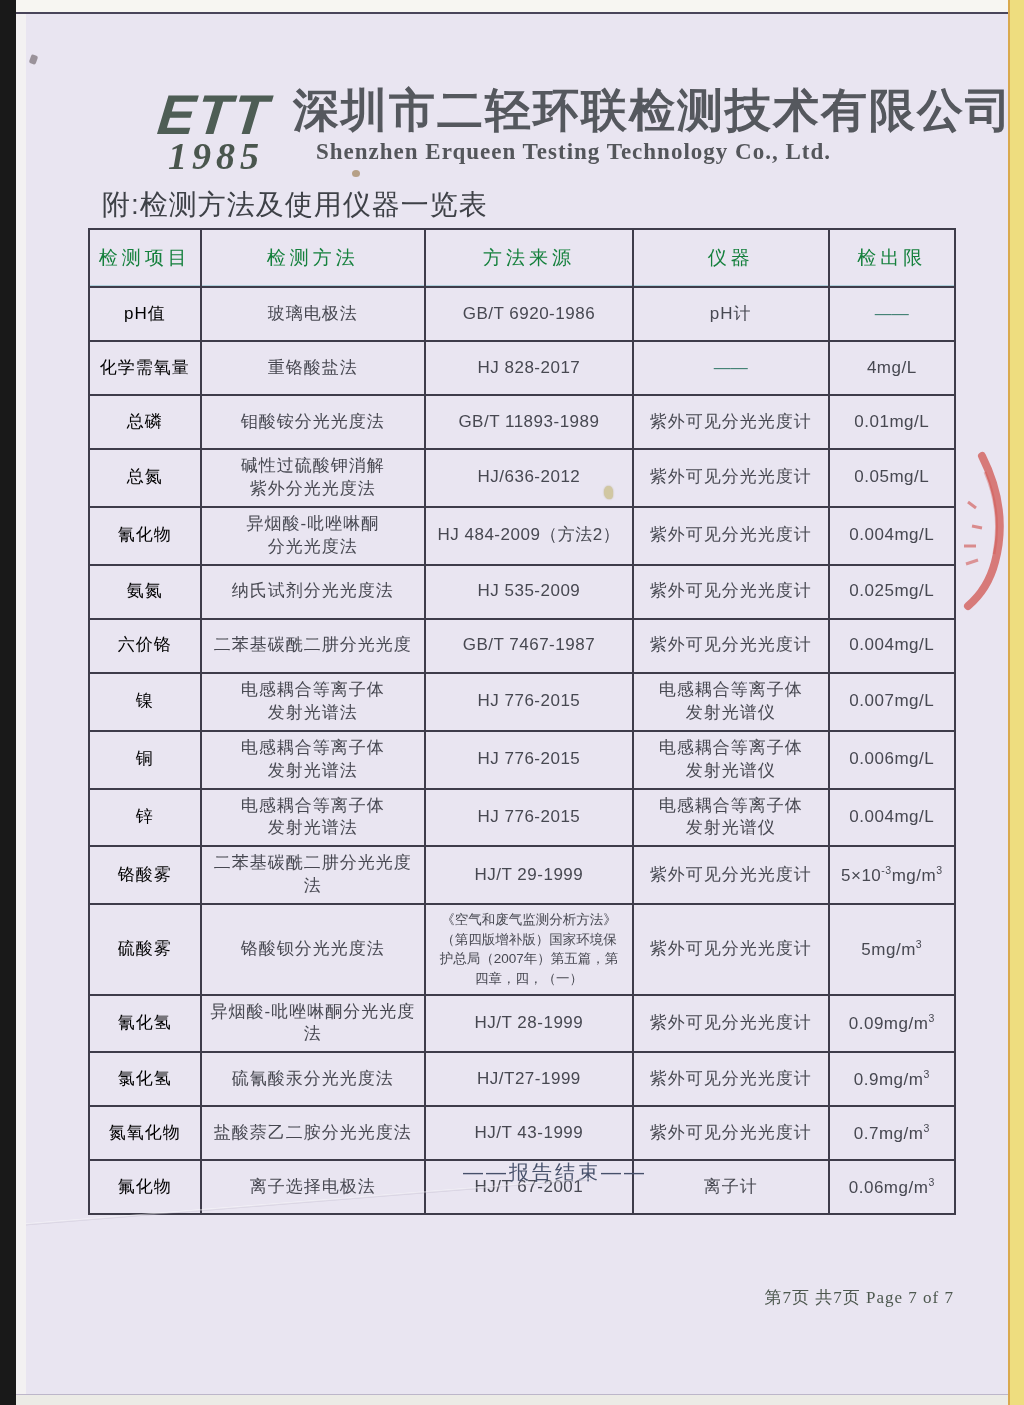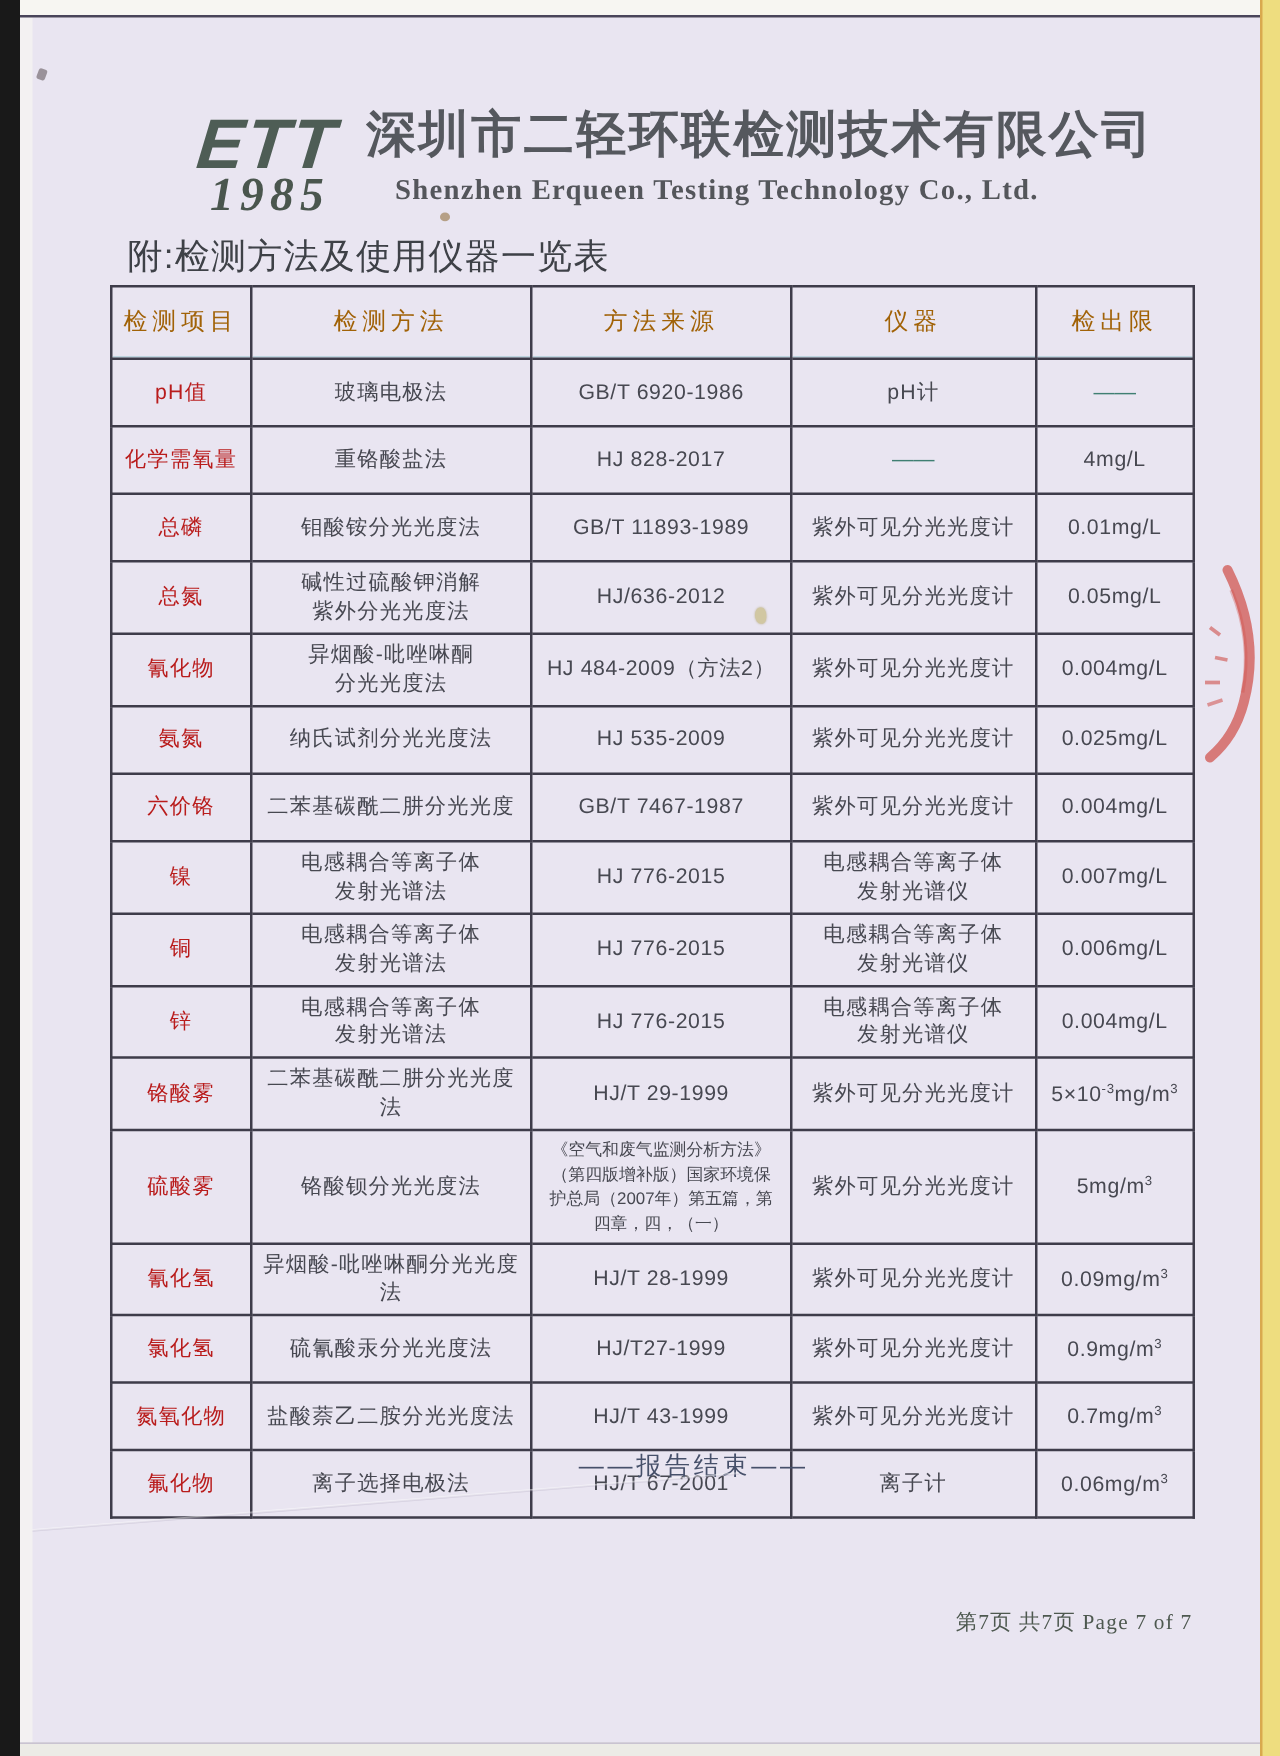--- a/index.html
+++ b/index.html
@@ -23,21 +23,21 @@
     font-style:italic; font-weight:bold; font-size:56px; letter-spacing:2px;
     color:#4e5d55; transform:skewX(-6deg);
   }
   .logo-year {
     position:absolute; left:168px; top:134px;
     font-style:italic; font-weight:bold; font-size:38px; letter-spacing:5px;
     color:#4a564e; font-family:"Liberation Serif", serif;
   }
   .company-cn {
     position:absolute; left:293px; top:80px;
-    font-size:40px; font-weight:600; letter-spacing:2px; color:#55585e;
+    font-size:46px; font-weight:600; letter-spacing:2px; color:#55585e;
   }
   .company-en {
     position:absolute; left:316px; top:139px;
     font-size:23px; font-weight:600; letter-spacing:1px; color:#54565b;
     font-family:"Liberation Serif", serif;
   }
   .subtitle {
     position:absolute; left:102px; top:186px;
     font-size:28px; color:#3e4147; letter-spacing:1px;
   }
@@ -47,25 +47,25 @@
     position:absolute; left:88px; top:228px; width:868px;
     border-collapse:collapse; table-layout:fixed;
   }
   .methods th, .methods td {
     border:2px solid #3e3c4a;
     text-align:center; vertical-align:middle;
     padding:5px 4px; font-size:17px; line-height:1.35;
     color:#474851; letter-spacing:1px;
   }
   .methods thead th {
-    height:46px; font-size:19px; font-weight:400; letter-spacing:4px; color:#a16207;
+    height:46px; font-size:19px; font-weight:400; letter-spacing:4px; color:#15803d;
     box-shadow:inset 0 -1px 0 rgba(0,140,150,0.25);
   }
   .methods tbody td { height:42px; }
-  .methods td.c-item  { color:#b91c1c; }
+  .methods td.c-item  { color:#000000; }
   .methods td.c-source{ letter-spacing:0.5px; }
   .methods td.c-limit { letter-spacing:0.5px; }
   .methods td.small div { font-size:13.5px; line-height:1.45; letter-spacing:0; }
   .methods sup { font-size:0.62em; }
   .methods td.dash { color:#3f7f72; letter-spacing:0; }
 
   
   .end-text {
     position:absolute; left:88px; top:1159px; width:934px; text-align:center;
     font-size:20px; font-weight:500; letter-spacing:3px; color:#46506a;

